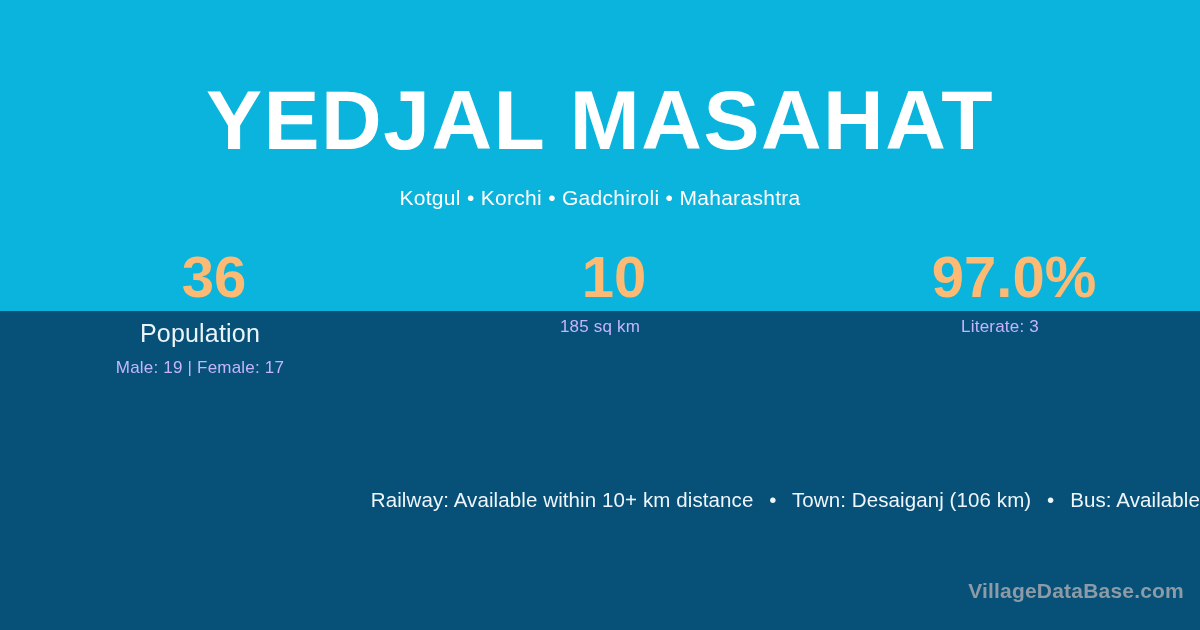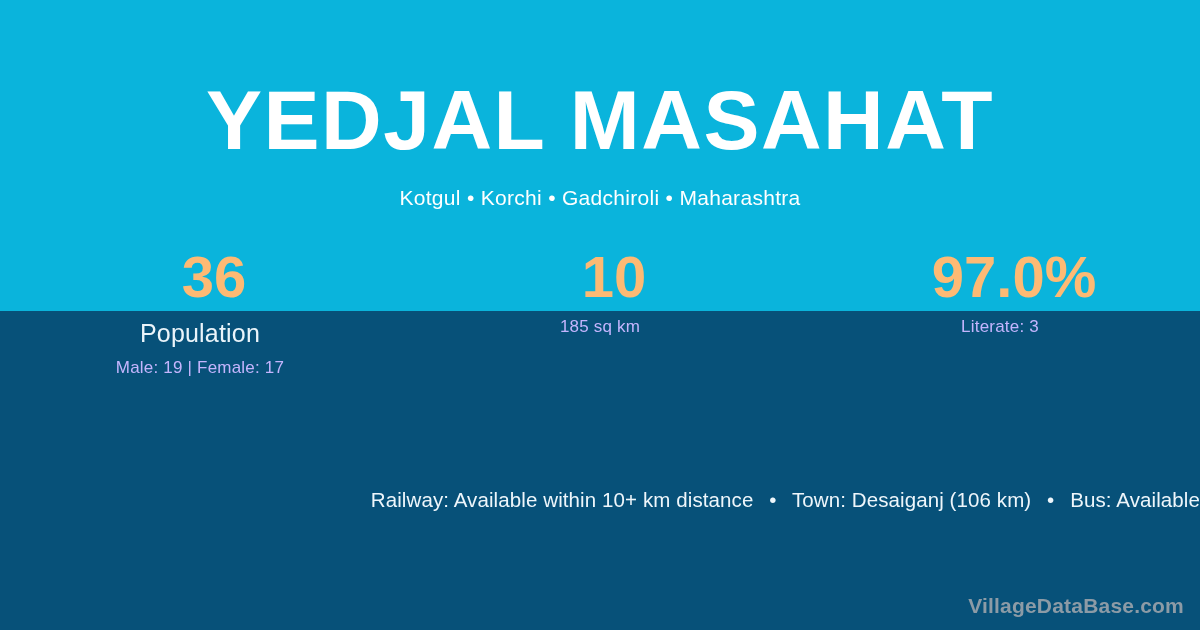--- a/index.html
+++ b/index.html
@@ -139,21 +139,21 @@
   .amenities .sep {
     display:inline-block;
     padding:0 10px;
     color:#eef6fb;
   }
 
   
   .footer {
     position:absolute;
     right:16px;
-    bottom:12px;
+    bottom:27px;
     color:#8c9ba6;
     font-size:21px;
     font-weight:bold;
     line-height:24px;
     letter-spacing:0.2px;
     z-index:4;
     white-space:nowrap;
   }
 </style>
 </head>

